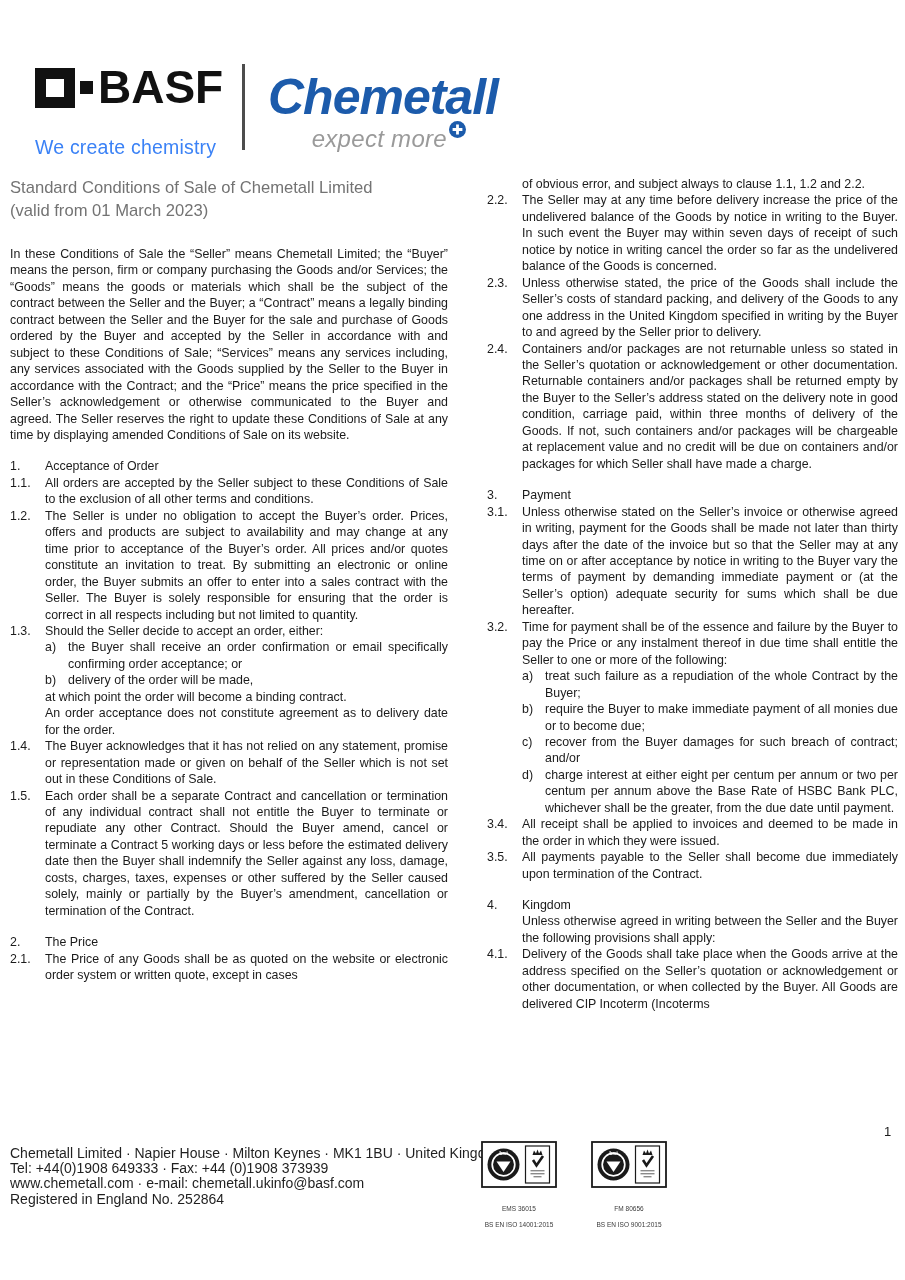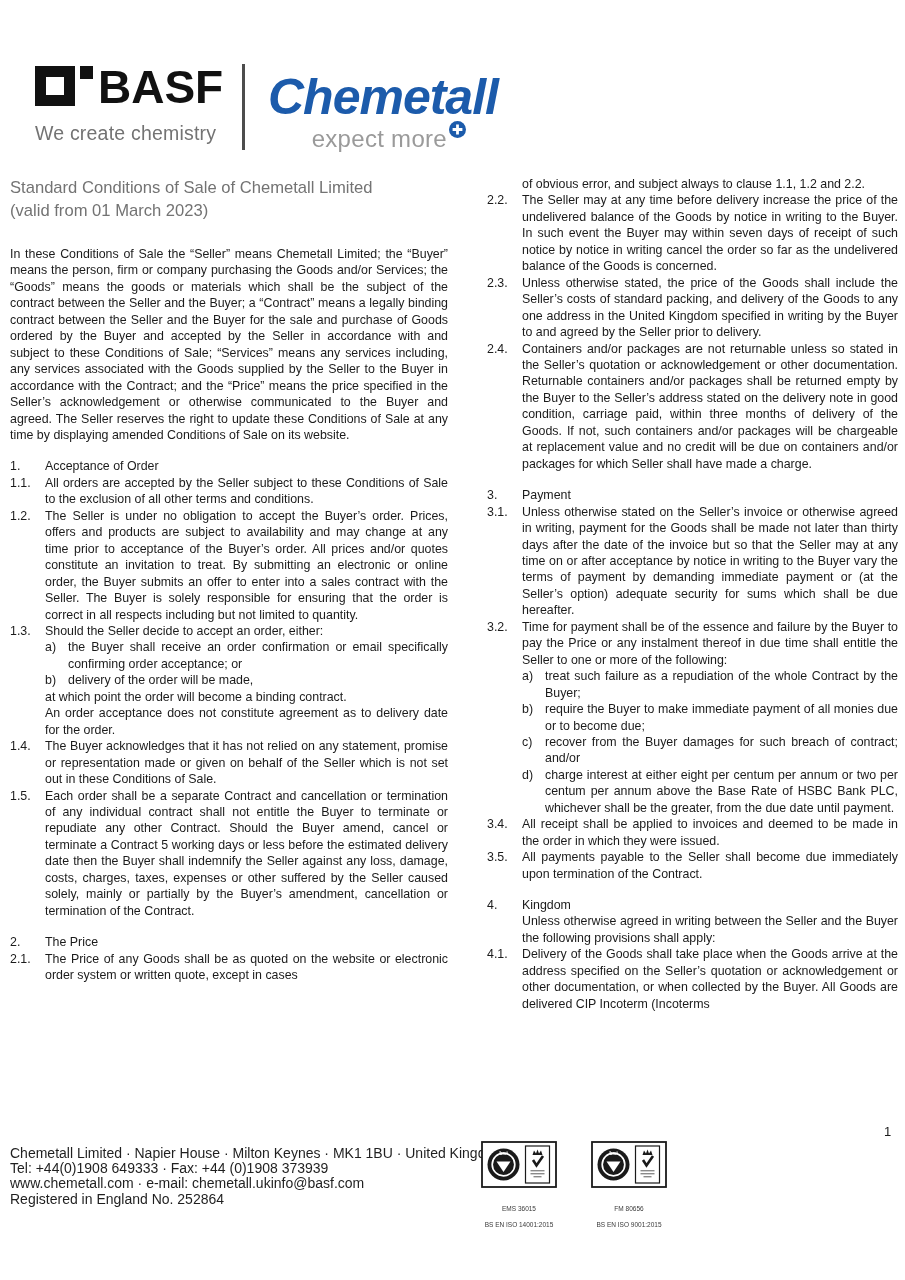--- a/index.html
+++ b/index.html
@@ -1,30 +1,30 @@
 <!DOCTYPE html>
 <html><head>
 <meta charset="utf-8">
 <style>
   html,body{margin:0;padding:0;background:#9a9a9a;}
   .page{position:relative;width:905px;height:1280px;background:#ffffff;
         font-family:"Liberation Sans",sans-serif;color:#1b1b1b;overflow:hidden;margin:0 auto;}
 
   
   .basf{position:absolute;left:35px;top:66px;}
-  .basf-row{display:flex;gap:5px;}
+  .basf-row{display:flex;align-items:center;gap:5px;}
   .basf-sq{display:inline-block;width:18px;height:18px;border:11px solid #111;background:#fff;}
   .basf-dot{display:inline-block;width:13px;height:13px;background:#111;}
   .basf-word{font-size:46px;font-weight:800;letter-spacing:0px;color:#111;line-height:0.95;}
-  .basf-tag{font-size:19.5px;color:#737373;margin-top:12px;letter-spacing:0.2px;}
+  .basf-tag{font-size:19.5px;color:#3b82f6;margin-top:26px;letter-spacing:0.2px;}
   .hdr-divider{position:absolute;left:242px;top:64px;width:3px;height:86px;background:#4d4d4d;}
   .chemetall{position:absolute;left:268px;top:72px;width:198px;}
   .chem-word{font-size:50px;font-weight:700;font-style:italic;line-height:1;letter-spacing:-1px;}
   .chem-tagrow{display:flex;justify-content:flex-end;align-items:flex-start;margin-top:5px;}
-  .chem-tag{font-size:24px;color:#9a9a9a;letter-spacing:0.3px;line-height:1;}
+  .chem-tag{font-size:24px;font-style:italic;color:#9a9a9a;letter-spacing:0.3px;line-height:1;}
   .chem-plus{margin-left:2px;margin-top:-6px;}
 
   
   .col{position:absolute;top:176px;font-size:12.4px;line-height:16.45px;}
   .col-left{left:10px;width:438px;}
   .col-right{left:487px;width:411px;}
   .doc-title{font-size:16.6px;line-height:23px;font-weight:400;color:#737373;}
   .intro{text-align:justify;margin-top:24px;}
   .clause{display:flex;}
   .clause.gap{margin-top:15px;}

